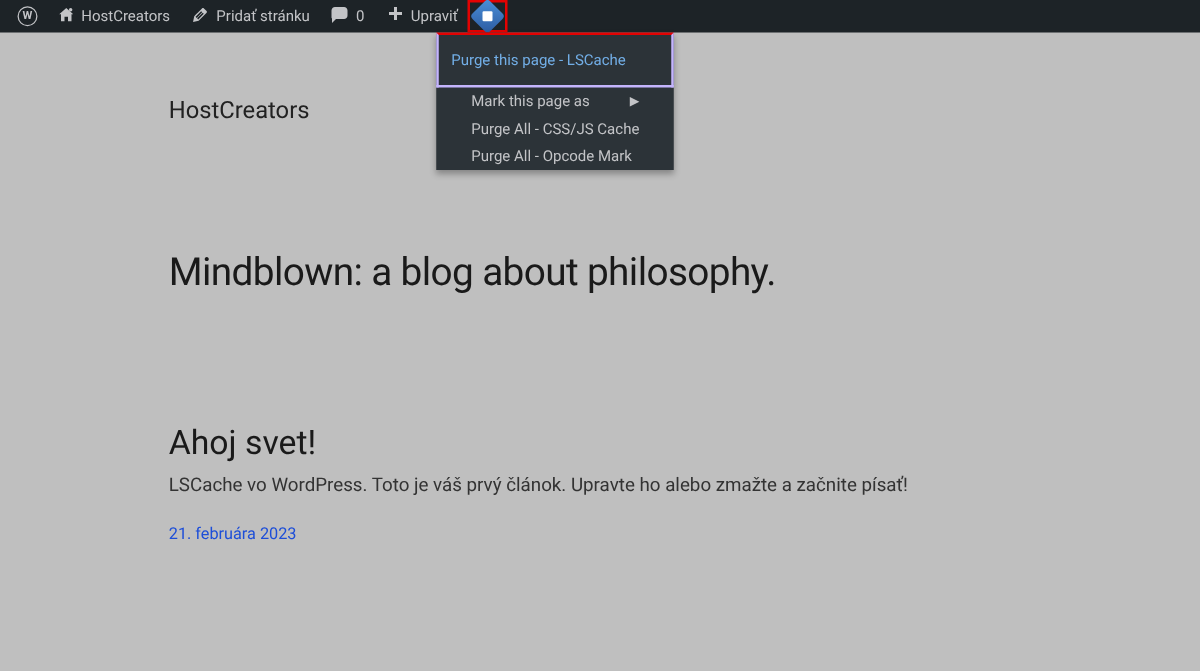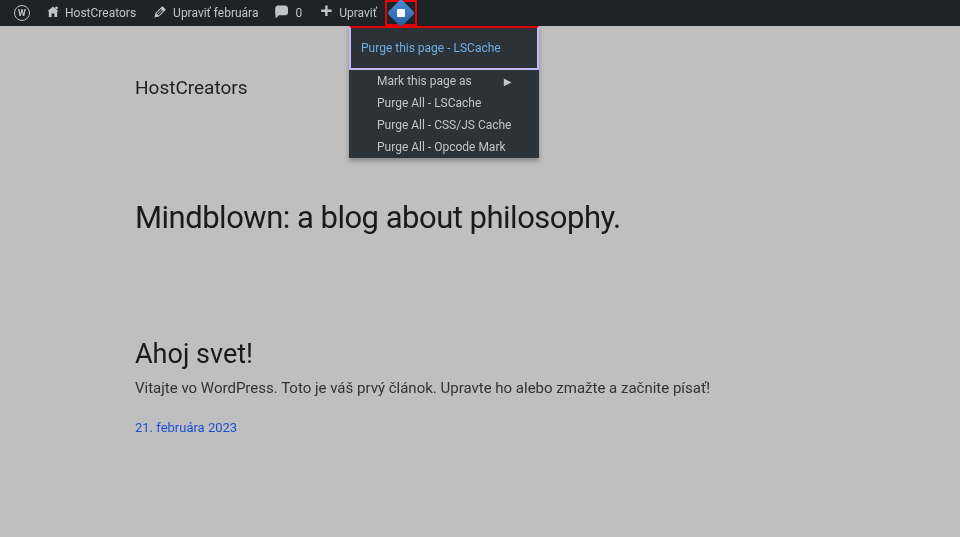--- a/index.html
+++ b/index.html
@@ -161,21 +161,21 @@
         </svg>
     </span>
     <span>HostCreators</span>
   </div>
   <div class="admin-item">
     <span class="edit-icon">
       <svg viewBox="0 0 20 20">
           <path d="M13.89 3.39l2.71 2.72c.46.46.42 1.24.03 1.64l-8.01 8.02-5.56 1.16 1.16-5.58s7.6-7.63 7.99-8.03c.39-.39 1.22-.39 1.68.07zm-2.73 2.79l-5.59 5.61 1.11 1.11 5.54-5.65zm-2.97 8.23l5.58-5.6-1.07-1.08-5.59 5.6z"></path>
         </svg>
     </span>
-    <span>Upraviť februára</span>
+    <span>Pridať stránku</span>
   </div>
   <div class="admin-item">
     <span class="comment-icon">
       <svg viewBox="0 0 20 20">
           <path d="M5 2h9q1.5 0 2.5 1t1 2.5v5q0 1.5-1 2.5t-2.5 1H6l-4 4v-4.5q-.5-.5-.5-1V5.5q0-1.5 1-2.5T5 2z"></path>
         </svg>
     </span>
     <span>0</span>
   </div>
   <div class="admin-item">
@@ -191,31 +191,28 @@
   </div>
 </div>
 
 <div class="dropdown">
   <div class="dropdown-item highlight">
     <span>Purge this page - LSCache</span>
   </div>
   <div class="dropdown-item">
     <span>Mark this page as</span>
     <span class="submenu-arrow">▶</span>
-  </div>
-  <div class="dropdown-item">
-    <span>Purge All - LSCache</span>
   </div>
   <div class="dropdown-item">
     <span>Purge All - CSS/JS Cache</span>
   </div>
   <div class="dropdown-item">
     <span>Purge All - Opcode Mark</span>
   </div>
 </div>
 
 <div class="content">
   <div class="site-title">HostCreators</div>
   <h1 class="main-heading">Mindblown: a blog about philosophy.</h1>
   <h2 class="post-title">Ahoj svet!</h2>
-  <p class="post-excerpt">Vitajte vo WordPress. Toto je váš prvý článok. Upravte ho alebo zmažte a začnite písať!</p>
+  <p class="post-excerpt">LSCache vo WordPress. Toto je váš prvý článok. Upravte ho alebo zmažte a začnite písať!</p>
   <div class="post-date">21. februára 2023</div>
 </div>
 
 </body></html>

